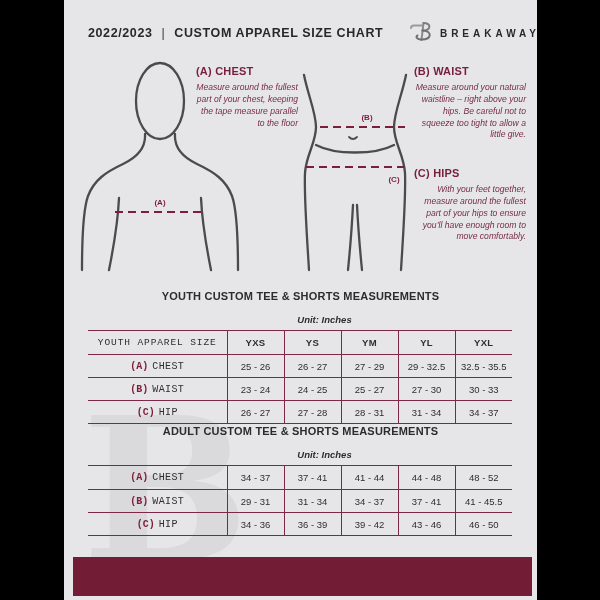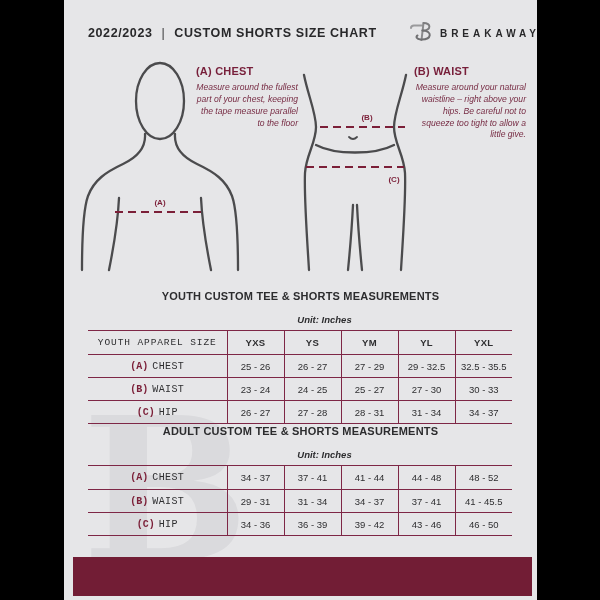--- a/index.html
+++ b/index.html
@@ -70,21 +70,21 @@
 <body>
 
 <div class="flyer">
 
   <div class="watermark">B</div>
 
   <div class="hdr">
     <div class="hdr-title">
       <span>2022/2023</span>
       <span class="hdr-sep">|</span>
-      <span>CUSTOM SHORTS SIZE CHART</span>
+      <span>CUSTOM APPAREL SIZE CHART</span>
     </div>
     <div class="brand">
       <span>
         <svg width="24" height="23" viewBox="0 0 24 23">
           <g fill="none" stroke="#8b8b8d" stroke-width="2" stroke-linecap="round">
             <path d="M2 8 Q2 5.5 5 5.5 L14 5.5" stroke="#9a9a9c"></path>
             <path d="M14.5 3 L12.5 20"></path>
             <path d="M14.5 3 C22.5 3 22.5 10.5 13.5 10.5" stroke="#7d7d7f"></path>
             <path d="M13.5 10.5 C23.5 10.5 23.5 20 11.5 19.5 C7.5 19.3 6.5 16.5 8.5 15.5" stroke="#707072"></path>
           </g>
@@ -126,20 +126,24 @@
     <div class="guide" style="left:132px;top:10px;width:102px;">
       <h3>(A) CHEST</h3>
       <p>Measure around the fullest part of your chest, keeping the tape measure parallel to the floor</p>
     </div>
 
     <div class="guide" style="left:350px;top:10px;width:112px;">
       <h3>(B) WAIST</h3>
       <p>Measure around your natural waistline – right above your hips. Be careful not to squeeze too tight to allow a little give.</p>
     </div>
 
+    <div class="guide" style="left:350px;top:112px;width:112px;">
+      <h3>(C) HIPS</h3>
+      <p>With your feet together, measure around the fullest part of your hips to ensure you’ll have enough room to move comfortably.</p>
+    </div>
   </div>
 
   <div class="tsection youth">
     <h2>YOUTH CUSTOM TEE &amp; SHORTS MEASUREMENTS</h2>
     <div class="unit">Unit: Inches</div>
     <table class="size-table">
       <colgroup>
           <col style="width:139px">
           <col style="width:57px">
           <col style="width:57px">

